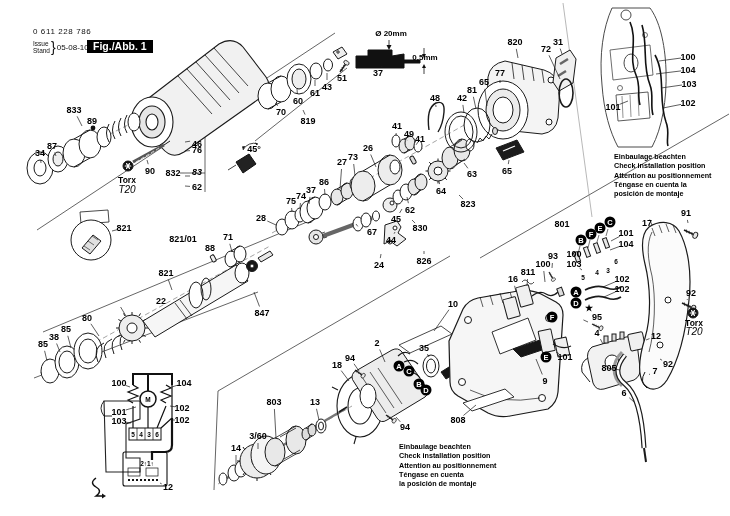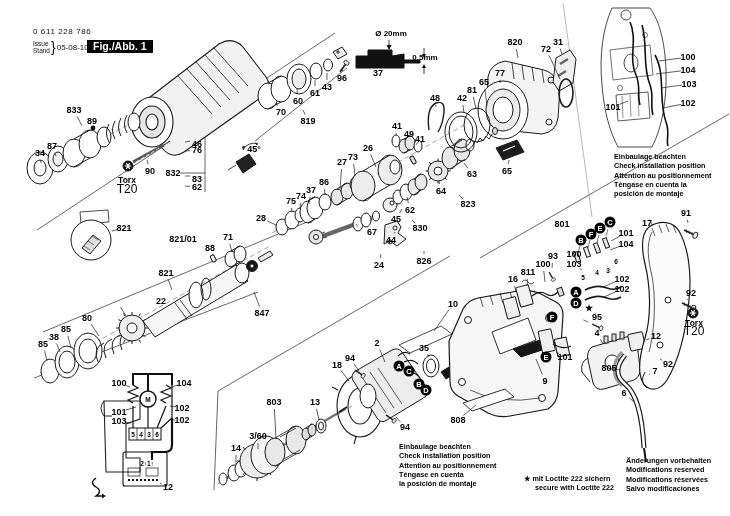--- a/index.html
+++ b/index.html
@@ -5,21 +5,21 @@
   html,body{margin:0;padding:0;background:#fff;}
   .stage{position:relative;width:730px;height:516px;background:#fff;overflow:hidden;
          font-family:"Liberation Sans",sans-serif;}
   svg.layer{position:absolute;left:0;top:0;pointer-events:none;}
   #callout-layer{position:absolute;left:0;top:0;width:730px;height:516px;z-index:6;}
   .callout{position:absolute;transform:translate(-50%,-50%);font:bold 9px "Liberation Sans",sans-serif;
            color:#000;white-space:nowrap;z-index:6;}
   .callout.dim{font-size:8px;}
   .callout.tiny{font-size:6.5px;}
   .callout.torxa{font-size:8.5px;}
-  .callout.torxb{font-size:12px;font-weight:normal;}
+  .callout.torxb{font-size:10px;font-weight:normal;font-style:italic;}
   .callout.star{font-size:9px;}
   .letterdot{position:absolute;transform:translate(-50%,-50%);width:11px;height:11px;border-radius:50%;
              background:#000;color:#fff;font:bold 7.5px "Liberation Sans",sans-serif;
              display:flex;align-items:center;justify-content:center;z-index:6;}
   .note{position:absolute;font:bold 7.2px/1.3 "Liberation Sans",sans-serif;color:#000;
         white-space:pre-line;z-index:7;}
   .prod-num{position:absolute;left:33px;top:27px;font:8px "Liberation Sans",sans-serif;
             letter-spacing:.6px;color:#111;z-index:7;}
   .issue-block{position:absolute;left:33px;top:39px;display:flex;align-items:center;z-index:7;}
   .issue-words{display:flex;flex-direction:column;font:6.5px/1.1 "Liberation Sans",sans-serif;color:#111;}
@@ -503,48 +503,40 @@
   <div class="note" style="left:614px;top:152px;">Einbaulage beachten
 Check installation position
 Attention au positionnement
 Téngase en cuenta la
 posición de montaje</div>
   <div class="note" style="left:399px;top:442px;">Einbaulage beachten
 Check installation position
 Attention au positionnement
 Téngase en cuenta
 la posición de montaje</div>
-  <div class="loctite">
-    <div class="l1">★ mit Loctite 222 sichern</div>
-    <div class="l2">secure with Loctite 222</div>
-  </div>
-  <div class="note" style="left:626px;top:456px;">Änderungen vorbehalten
-Modifications reserved
-Modifications réservées
-Salvo modificaciones</div>
 
   <div id="callout-layer">
       <span class="callout" style="left: 40px; top: 153px;">34</span>
       <span class="callout" style="left: 52px; top: 146px;">87</span>
       <span class="callout" style="left: 74px; top: 110px;">833</span>
       <span class="callout" style="left: 92px; top: 121px;">89</span>
       <span class="callout" style="left: 150px; top: 171px;">90</span>
       <span class="callout torxa" style="left: 127px; top: 180px;">Torx</span>
       <span class="callout torxb" style="left: 127px; top: 189px;">T20</span>
       <span class="callout" style="left: 173px; top: 173px;">832</span>
       <span class="callout" style="left: 197px; top: 144px;">46</span>
       <span class="callout" style="left: 197px; top: 150px;">76</span>
-      <span class="callout" style="left: 197px; top: 179px;">83</span>
+      <span class="callout" style="left: 197px; top: 172px; font-style: italic;">83</span>
       <span class="callout" style="left: 197px; top: 187px;">62</span>
       <span class="callout" style="left: 124px; top: 228px;">821</span>
       <span class="callout" style="left: 281px; top: 112px;">70</span>
       <span class="callout" style="left: 298px; top: 101px;">60</span>
       <span class="callout" style="left: 315px; top: 93px;">61</span>
       <span class="callout" style="left: 327px; top: 87px;">43</span>
-      <span class="callout" style="left: 342px; top: 78px;">96</span>
+      <span class="callout" style="left: 342px; top: 78px;">51</span>
       <span class="callout" style="left: 308px; top: 121px;">819</span>
       <span class="callout" style="left: 254px; top: 149px;">45°</span>
       <span class="callout dim" style="left: 391px; top: 33px;">Ø 20mm</span>
       <span class="callout dim" style="left: 425px; top: 57px;">0,5mm</span>
       <span class="callout" style="left: 378px; top: 73px;">37</span>
       <span class="callout" style="left: 261px; top: 218px;">28</span>
       <span class="callout" style="left: 291px; top: 201px;">75</span>
       <span class="callout" style="left: 301px; top: 196px;">74</span>
       <span class="callout" style="left: 311px; top: 190px;">37</span>
       <span class="callout" style="left: 324px; top: 182px;">86</span>

